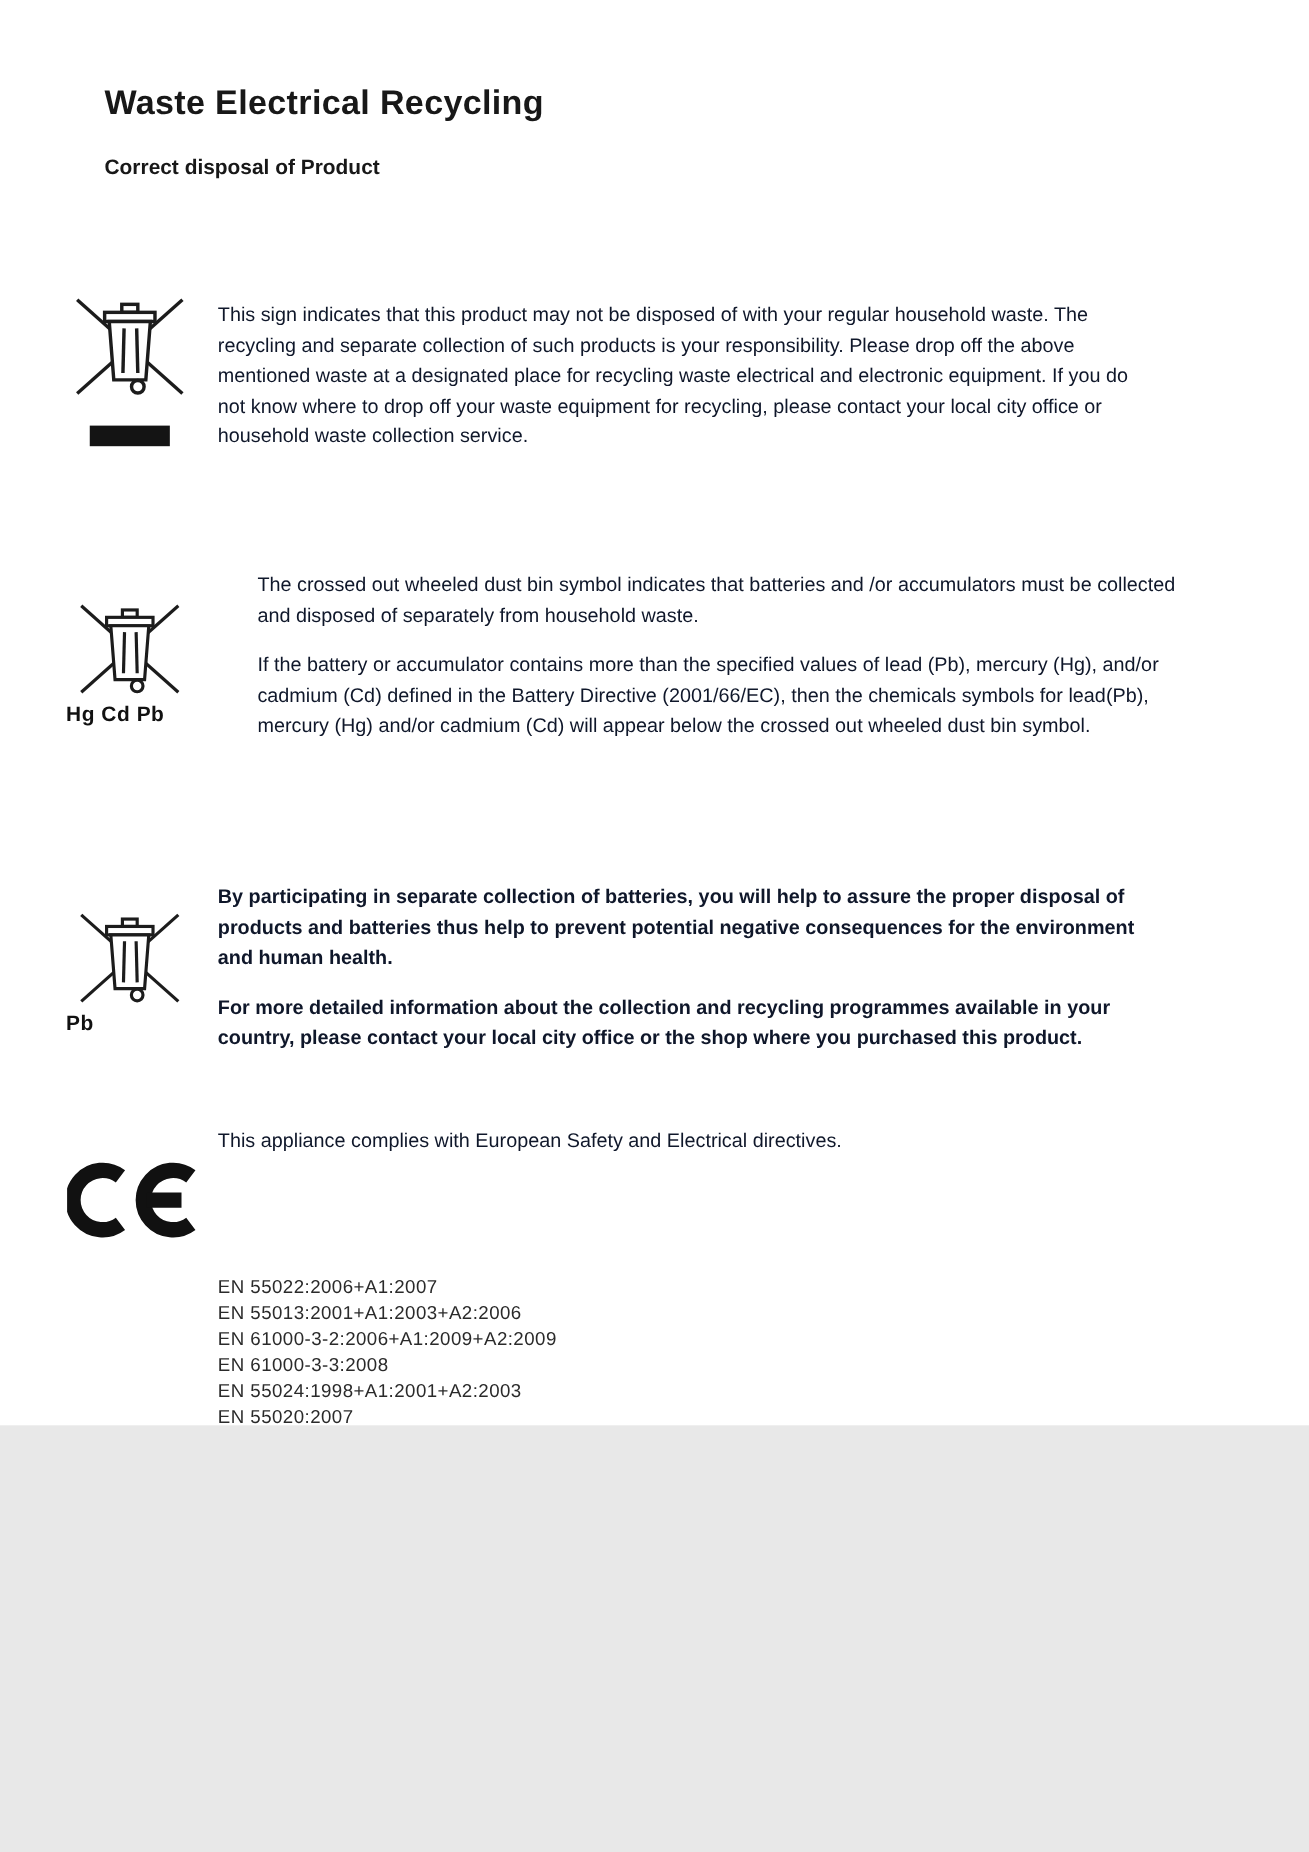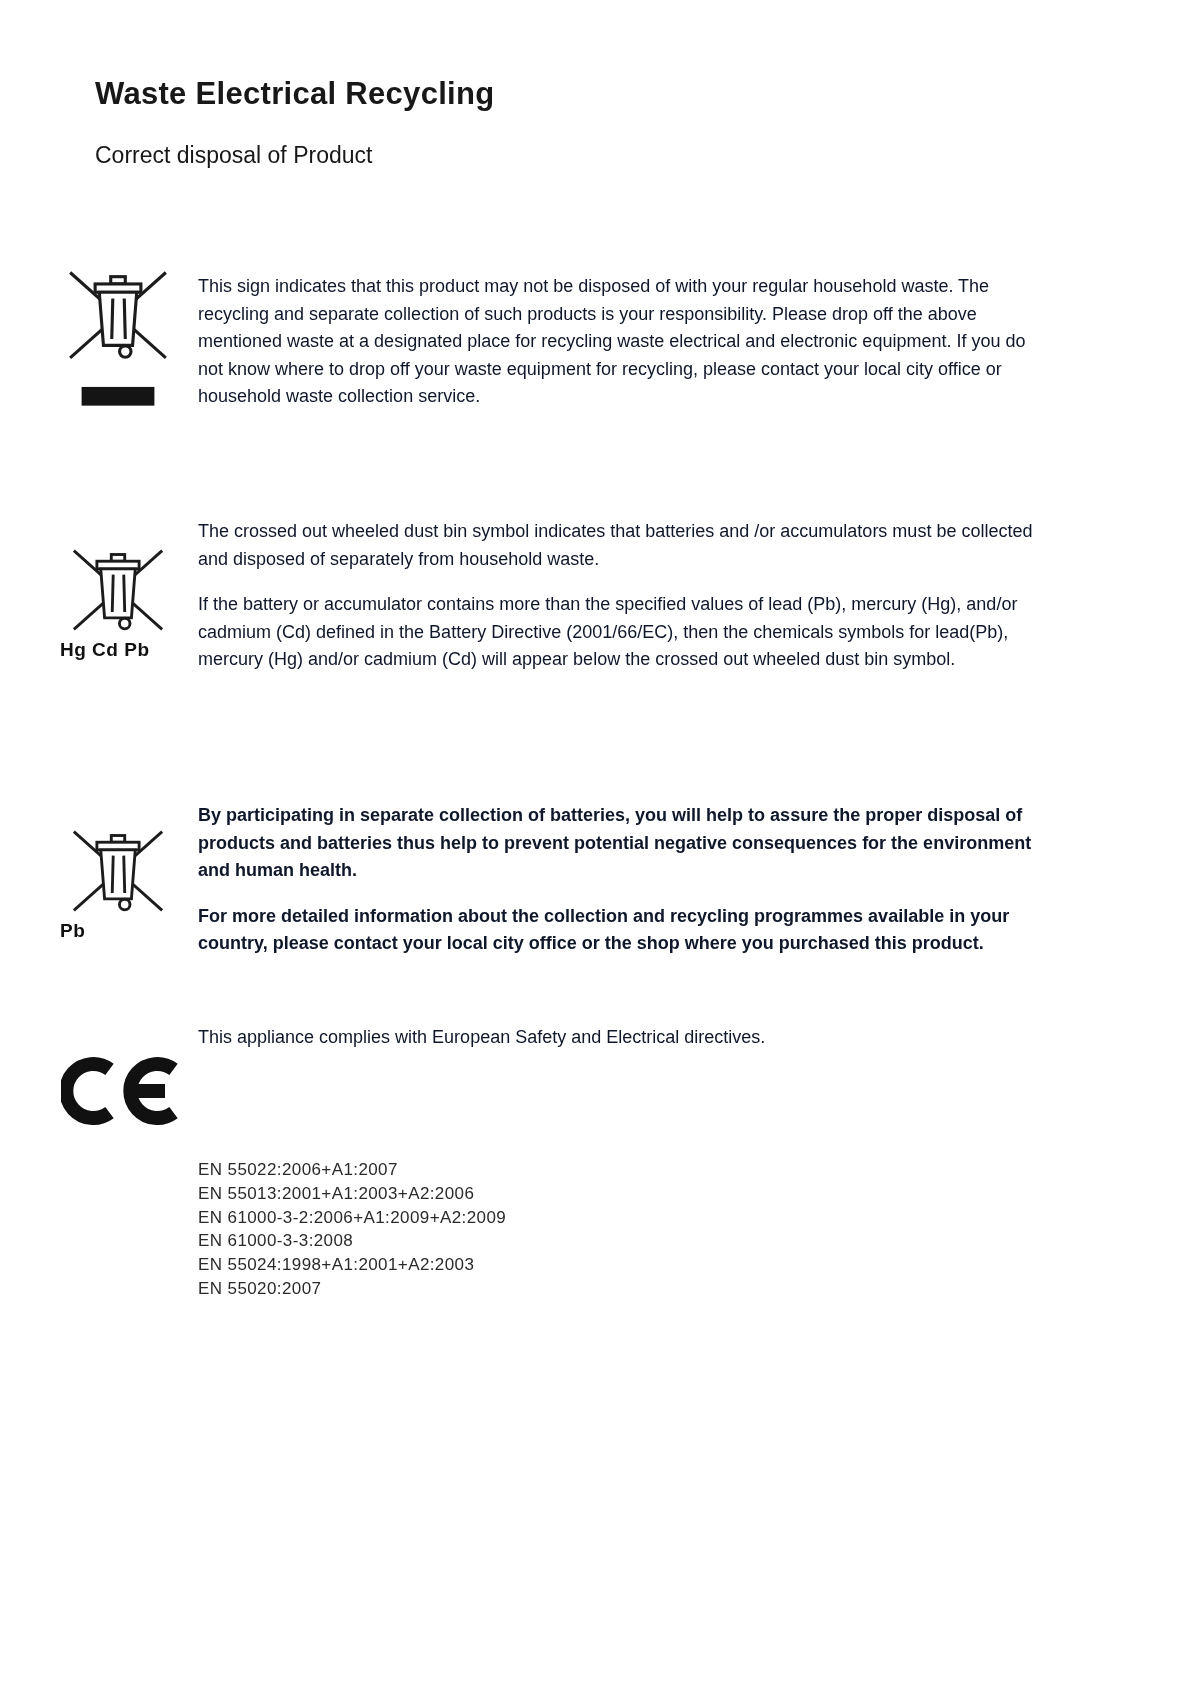--- a/index.html
+++ b/index.html
@@ -1,41 +1,41 @@
 <!DOCTYPE html>
 <html><head>
 <meta charset="utf-8">
 <style>
   html,body { margin:0; padding:0; background:#e8e8e8; }
   .page {
     position:relative;
-    width:1190px; height:1684px;
+    width:1190px; height:1296px;
     margin:0 auto;
     background:#ffffff;
     font-family:"Liberation Sans", sans-serif;
     color:#1f1f1f;
     overflow:hidden;
   }
   .title {
     position:absolute; left:95px; top:76px;
     font-size:31px; font-weight:bold; margin:0;
     letter-spacing:0.3px; color:#181818;
   }
   .subtitle {
     position:absolute; left:95px; top:142px;
-    font-size:23px; font-weight:normal; margin:0; color:#181818;
+    font-size:19px; font-weight:bold; margin:0; color:#181818;
   }
   .text-block {
     position:absolute; left:198px; width:852px;
     font-size:18px; line-height:27.5px; color:#0f172a;
   }
   .text-block p { margin:0 0 18px 0; }
   .text-block p:last-child { margin-bottom:0; }
   .tb1 { top:273px; }
-  .tb2 { top:518px; }
+  .tb2 { top:518px;margin-left:36px; }
   .tb3 { top:802px;font-weight:bold; }
   .tb4 { top:1024px; }
   .standards {
     position:absolute; left:198px; top:1158px;
     font-size:17px; line-height:23.8px; color:#2a2a2a;
     letter-spacing:0.4px;
   }
   .icon-wrap {
     position:absolute; width:116px; 
   }

